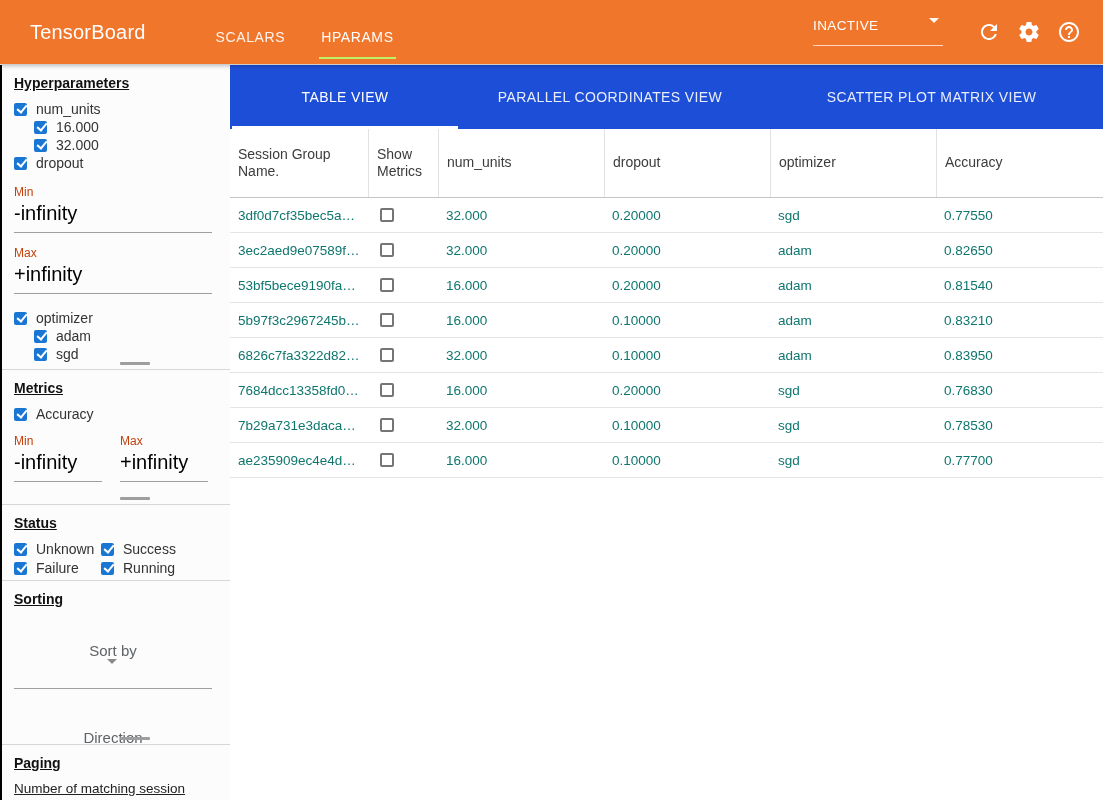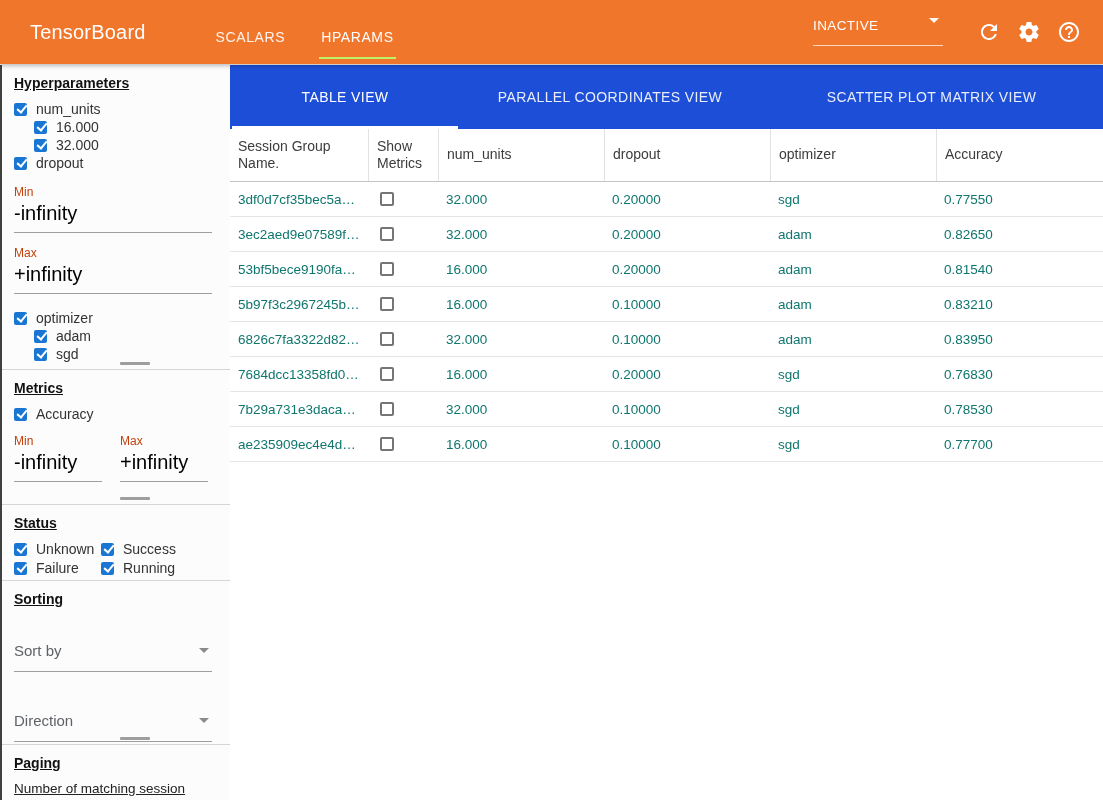--- a/index.html
+++ b/index.html
@@ -24,21 +24,21 @@
     border-bottom:1px solid rgba(255,255,255,.7); padding-bottom:12px; margin-right:18px;
     font-size:13.5px; letter-spacing:.4px; cursor:pointer;
   }
   .sel-arrow { width:0; height:0; border-left:5px solid transparent; border-right:5px solid transparent; border-top:5px solid rgba(255,255,255,.95); margin-right:4px; }
   .icon-btn { width:24px; height:24px; margin-left:16px; cursor:pointer; flex:none; }
   .icon-btn svg { width:24px; height:24px; fill:#fff; }
 
   
   .sidebar {
     position:absolute; top:65px; left:0; width:268px; height:735px;
-    background:#fcfcfc; border-right:1px solid #cfcfcf; border-left:2px solid #404040;
+    background:#fcfcfc; border-right:1px solid #cfcfcf; border-left:2px solid #000000;
     overflow:hidden; font-size:14px;
   }
   .section { position:relative; border-bottom:1px solid #d6d6d6; padding:10px 12px 0; overflow:hidden; }
   .sec-hparams { height:305px; }
   .sec-metrics { height:135px; }
   .sec-status  { height:76px; }
   .sec-sorting { height:164px; }
   .sec-paging  { height:55px; border-bottom:none;text-decoration:underline; }
   .section h3 { font-size:14px; font-weight:700; text-decoration:underline; color:#111; margin-bottom:9px; }
 
@@ -77,42 +77,42 @@
     position:absolute; right:12px; width:11px; background:#f1f1f1; border:1px solid #e0e0e0;
     display:flex; flex-direction:column; align-items:center;
   }
   .ms-btn { font-size:6px; color:#8a8a8a; line-height:10px; height:10px; width:100%; text-align:center; cursor:pointer; }
   .ms-thumb { width:9px; flex:1; background:#bdbdbd; margin:1px 0; border-radius:1px; cursor:grab; }
   .scroll-status { top:7px; height:62px; }
   .scroll-paging { top:6px; height:46px; }
 
   .dropdown {
     width:198px; display:flex; justify-content:space-between; align-items:center;
-    border-bottom:1px solid #9e9e9e; padding:4px 0 12px; cursor:pointer;
+    border-bottom:1px solid #9e9e9e; padding:4px 0 24px; cursor:pointer;flex-direction:column;
   }
   .dropdown .dd-text { font-size:15px; color:#5f6368; }
   .dd-arrow { width:0; height:0; border-left:5px solid transparent; border-right:5px solid transparent; border-top:5px solid #8a8a8a; margin-right:3px; }
   .dd-first { margin-top:31px; }
   .dd-second { margin-top:36px; }
 
   .paging-info { font-size:13.5px; color:#222; width:190px; line-height:1.35; margin-top:4px; }
 
   
   .main { position:absolute; top:65px; left:230px; width:873px; height:735px; background:#fff; }
   .view-tabs { height:64px; background:#1d4ed8; display:flex; color:#fff; }
   .view-tab {
     display:flex; align-items:center; justify-content:center; position:relative;
     font-size:14px; letter-spacing:.4px; cursor:pointer; color:rgba(255,255,255,.9);
   }
   .vt-1 { flex:0 0 230px; } .vt-2 { flex:0 0 300px; } .vt-3 { flex:1; }
   .view-tab.active { color:#fff; }
   .view-tab.active::after { content:''; position:absolute; left:2px; right:2px; bottom:0; height:3px; background:#fff; }
 
   .grid-cols { display:grid; grid-template-columns:138px 70px 166px 166px 166px 1fr; }
-  .thead { height:53px; border-bottom:1px solid #c4c4c4; }
+  .thead { height:69px; border-bottom:1px solid #c4c4c4; }
   .th {
     display:flex; align-items:center; padding:0 8px; font-size:14px; color:#3c3c3c;
     line-height:1.25; border-left:1px solid #e2e2e2;
   }
   .th:first-child { border-left:none; }
   .trow { height:35px; border-bottom:1px solid #e4e4e4; align-items:center; }
   .td { padding:0 8px; font-size:13.5px; color:#0f766e; white-space:nowrap; overflow:hidden; }
   .check-cell { display:flex; align-items:center; padding-left:12px; }
   .cbx { width:14px; height:14px; border:2px solid #757575; border-radius:2px; background:#fff; cursor:pointer; }
 </style>

